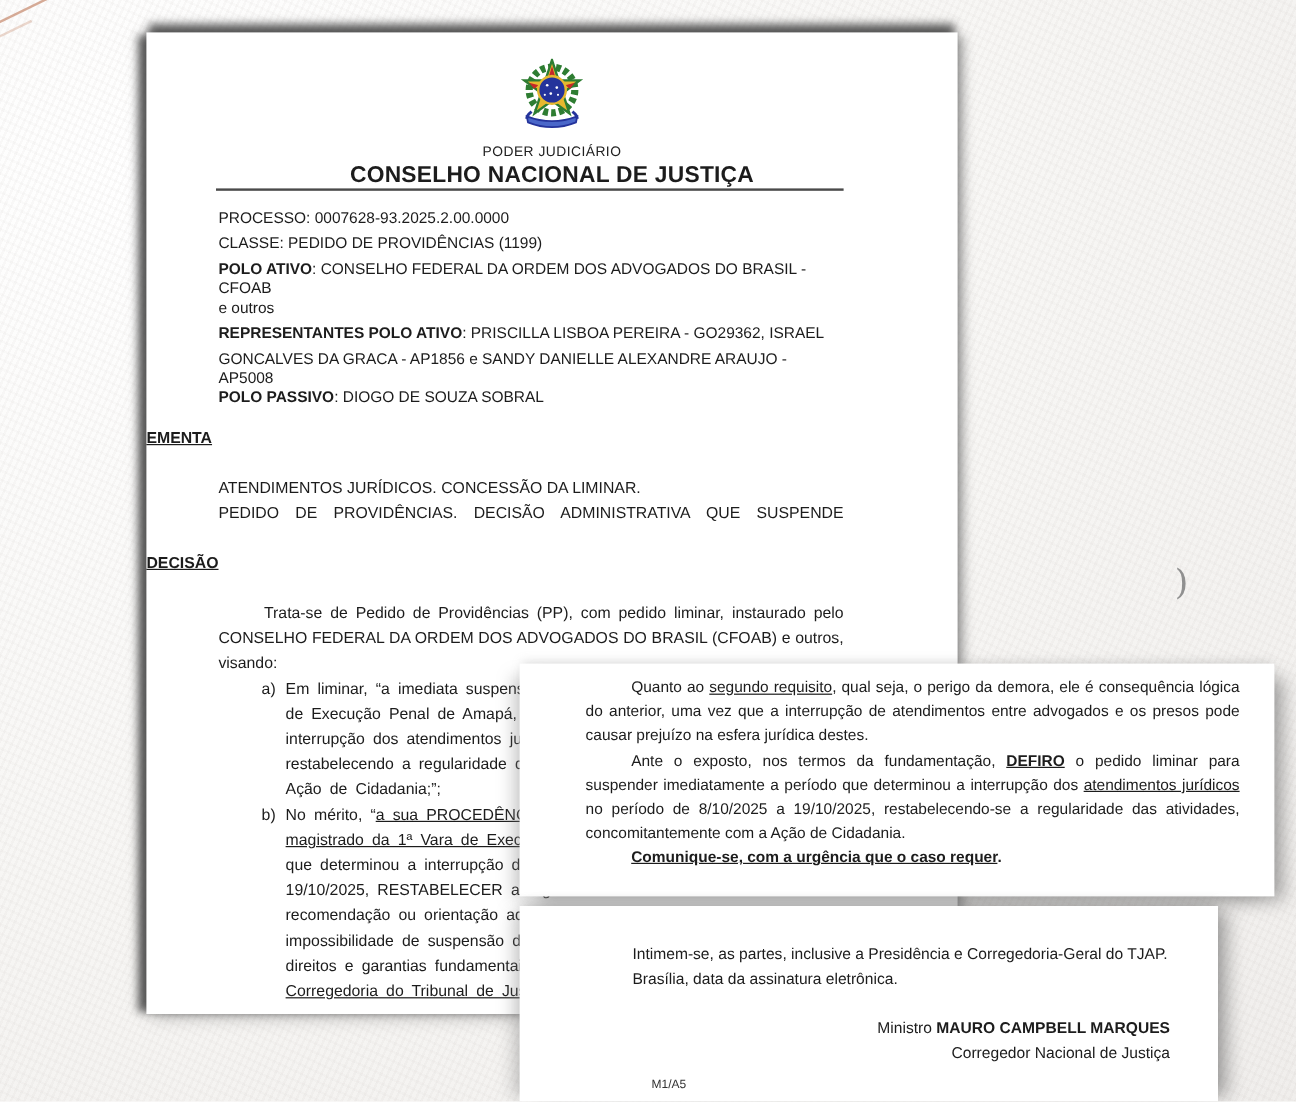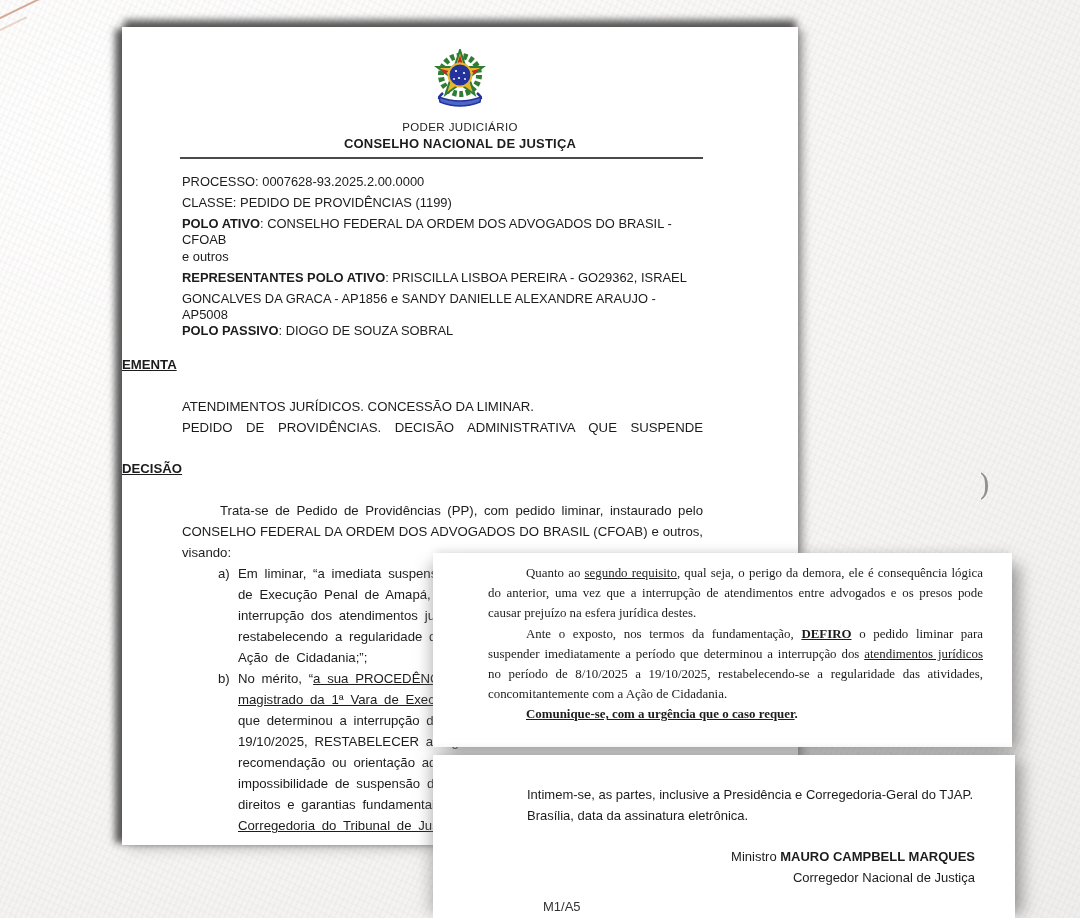--- a/index.html
+++ b/index.html
@@ -28,66 +28,65 @@
     box-shadow:
       0 -9px 7px -2px rgba(72,72,72,0.88),
       -9px 0 7px -2px rgba(72,72,72,0.88),
       9px 0 8px -3px rgba(110,110,110,0.5),
       0 9px 12px -5px rgba(125,125,125,0.35);
     color:#1c1c1c;
   }
   .abs{position:absolute;}
   .crest-wrap{top:22px;left:0;right:0;text-align:center;}
   .hdr1{top:94px;left:0;right:0;text-align:center;font-size:11.5px;letter-spacing:.4px;color:#222;}
-  .hdr2{top:109px;left:0;right:0;text-align:center;font-size:13px;font-weight:bold;letter-spacing:.2px;}
+  .hdr2{top:109px;left:0;right:0;text-align:center;font-size:19px;font-weight:bold;letter-spacing:.2px;}
   .rule{top:130px;left:58px;width:523px;border-top:2px solid #4a4a4a;height:0;}
   .case-info{top:147px;left:60px;width:521px;}
   .case-info .line{font-size:12.9px;line-height:16.3px;}
   .ementa-h{top:330px;left:0;right:13px;}
   .decisao-h{top:434px;left:0;right:0;text-align:left;}
   .dochead{font-weight:bold;text-decoration:underline;font-size:13.2px;}
   .ementa-p{top:369px;left:60px;width:521px;}
   .para1{top:473px;left:60px;width:521px;}
   .list{top:536px;left:96px;width:490px;}
   .marker{display:inline-block;width:20px;}
 
   .line{font-size:13.2px;line-height:21px;min-height:21px;}
   .just{text-align:justify;text-align-last:justify;}
   .ind{text-indent:38px;}
   .clip{white-space:nowrap;overflow:hidden;word-spacing:3.1px;}
   .b{font-weight:bold;}
   .u{text-decoration:underline;}
 
   
   .overlay2{
-    position:absolute;left:433px;top:553px;width:579px;height:194px;background:#ffffff;z-index:2;
+    position:absolute;left:433px;top:553px;width:629px;height:194px;background:#ffffff;z-index:2;
     box-shadow:
       12px 8px 14px -4px rgba(100,100,100,0.55),
       -10px 6px 12px -4px rgba(130,130,130,0.35),
       0 -4px 8px -2px rgba(150,150,150,0.28);
     color:#1c1c1c;
-    font-family:Liberation Serif, serif;
   }
   .overlay2 .content{position:absolute;top:10px;left:55px;right:29px;}
   .overlay2 .line{font-size:12.9px;line-height:20.2px;min-height:20.2px;}
 
   
   .overlay3{
     position:absolute;left:433px;top:755px;width:582px;height:163px;background:#ffffff;z-index:2;
     box-shadow:
       12px 0 14px -4px rgba(100,100,100,0.55),
       -10px 0 12px -4px rgba(130,130,130,0.35),
       0 -5px 8px -2px rgba(140,140,140,0.32);
     color:#1c1c1c;
   }
   .overlay3 .content{position:absolute;top:29px;left:94px;right:40px;}
   .overlay3 .line{font-size:13px;line-height:21px;}
   .overlay3 .sig{position:absolute;top:91px;left:94px;right:40px;text-align:right;}
   .overlay3 .sig .line{line-height:21px;}
-  .footnote{position:absolute;top:144px;left:94px;font-size:13px;color:#333;padding-left:16px;}
+  .footnote{position:absolute;top:144px;left:94px;font-size:10px;color:#333;padding-left:16px;}
 </style>
 </head>
 <body>
 
 <div class="backdrop"></div>
 <div class="thread t1"></div>
 <div class="thread t2"></div>
 <div class="crease">)</div>
 
 <div class="main-page">

